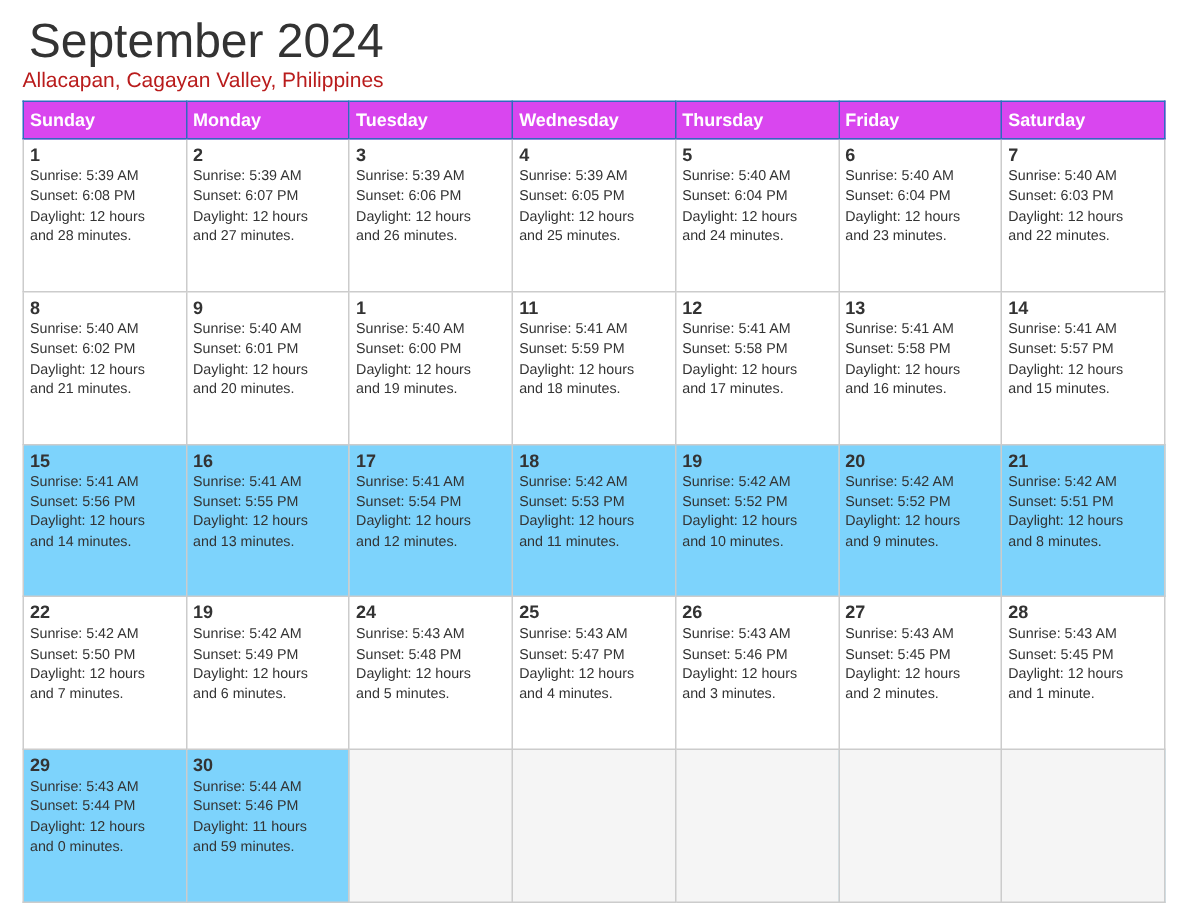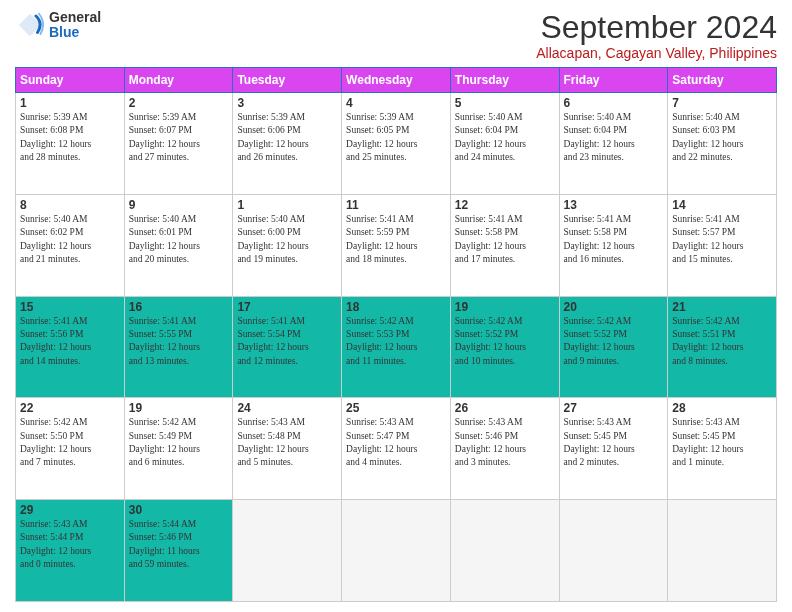--- a/index.html
+++ b/index.html
@@ -89,46 +89,34 @@
       font-size: 12px;
       font-weight: bold;
       color: #333;
       display: block;
       margin-bottom: 1px;
     }
     .day-info {
       font-size: 9.5px;
       color: #333;
       line-height: 1.4;
-      font-family: Liberation Serif, serif;
     }
     .empty-cell {
       background: #f5f5f5;
     }
     .row-shade {
-      background: #14b8a6;
+      background: #7dd3fc;
       margin-top: 31px;
     }
   </style>
 </head>
 <body>
 
 <div class="page">
   <div class="header">
-    <div class="logo">
-      <svg class="logo-icon" viewBox="0 0 40 40">
-        <path d="M20 5 L35 20 L20 35 L5 20 Z" fill="#1a6bbf" opacity="0.15"></path>
-        <path d="M28 8 Q38 18 30 30" stroke="#1a6bbf" stroke-width="4" fill="none" stroke-linecap="round"></path>
-        <path d="M32 5 Q42 18 34 32" stroke="#4a9ee0" stroke-width="2.5" fill="none" stroke-linecap="round" opacity="0.7"></path>
-      </svg>
-      <div class="logo-text">
-        <span class="logo-general">General</span>
-        <span class="logo-blue">Blue</span>
-      </div>
-    </div>
     <div class="title-section">
       <div class="month-title">September 2024</div>
       <div class="location">Allacapan, Cagayan Valley, Philippines</div>
     </div>
   </div>
 
   <table class="calendar">
     <thead>
       <tr>
         <th>Sunday</th>

